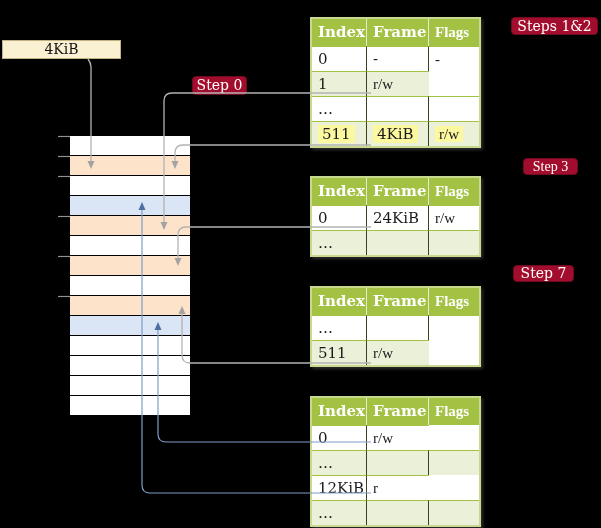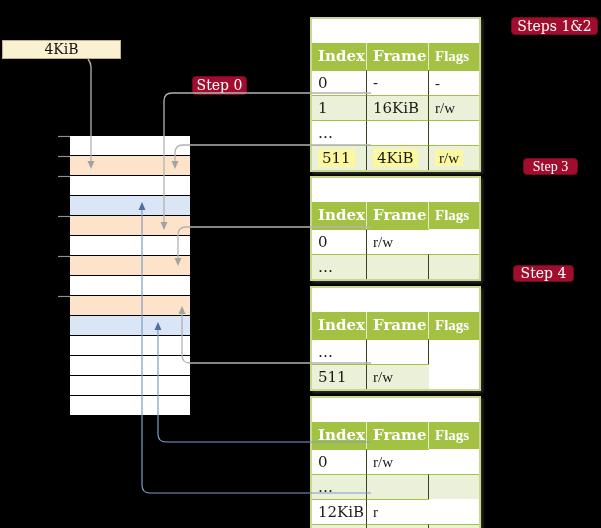--- a/index.html
+++ b/index.html
@@ -46,21 +46,20 @@
   .cell {
     padding-left:6px; font-size:15px; color:#1a1a1a;
     height:24px; line-height:24px; border-top:1px solid #a3c143;
     border-right:1px solid #39421d; overflow:hidden; white-space:nowrap;
   }
   .trow .cell:last-child { border-right:none;font-family:Liberation Serif, serif; }
   .thead .cell {
     background:#a3c143; color:#ffffff; font-weight:bold;
     height:27px; line-height:27px; border-top:none;
     border-right:1px solid #e4ecc8;
-    margin-top:24px;
   }
   .trow.shade .cell { background:#ebf1d9; }
   .hl { background:#fcf8a0; padding:0 4px; }
 
   
   svg.overlay { position:absolute; left:0; top:0; pointer-events:none; }
   .gline { fill:none; stroke:#b3b3b3; stroke-width:1.3; }
   .bline { fill:none; stroke:#7f9cc9; stroke-width:1.2; }
   .ghead { fill:#a3a3a3; stroke:none; }
   .bhead { fill:#4e6fa3; stroke:none; }
@@ -86,36 +85,35 @@
     <div class="memrow white"></div>
     <div class="memrow white"></div>
     <div class="memrow white"></div>
   </div>
 
   <div class="framebox">4KiB</div>
 
   <div class="badge b0">Step 0</div>
   <div class="badge b12">Steps 1&amp;2</div>
   <div class="badge b3">Step 3</div>
-  <div class="badge b4">Step 4</div>
+  <div class="badge b4">Step 7</div>
 
   <div class="ptable t1">
     <div class="trow thead">
       <div class="cell">Index</div>
       <div class="cell">Frame</div>
       <div class="cell">Flags</div>
     </div>
     <div class="trow">
       <div class="cell">0</div>
       <div class="cell">-</div>
       <div class="cell">-</div>
     </div>
     <div class="trow shade">
       <div class="cell">1</div>
-      <div class="cell">16KiB</div>
       <div class="cell">r/w</div>
     </div>
     <div class="trow">
       <div class="cell">…</div>
       <div class="cell"></div>
       <div class="cell"></div>
     </div>
     <div class="trow shade">
       <div class="cell"><span class="hl">511</span></div>
       <div class="cell"><span class="hl">4KiB</span></div>
@@ -124,20 +122,21 @@
   </div>
 
   <div class="ptable t2">
     <div class="trow thead">
       <div class="cell">Index</div>
       <div class="cell">Frame</div>
       <div class="cell">Flags</div>
     </div>
     <div class="trow">
       <div class="cell">0</div>
+      <div class="cell">24KiB</div>
       <div class="cell">r/w</div>
     </div>
     <div class="trow shade">
       <div class="cell">…</div>
       <div class="cell"></div>
       <div class="cell"></div>
     </div>
   </div>
 
   <div class="ptable t3">

